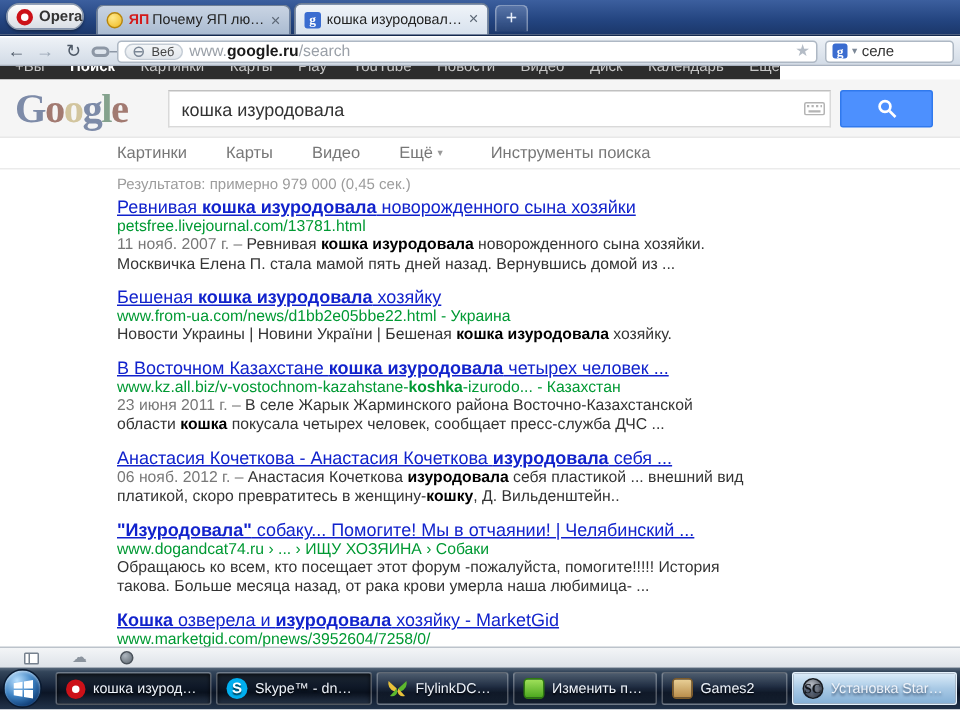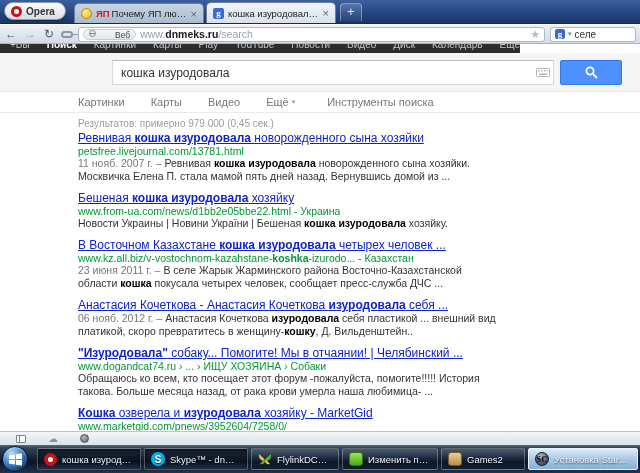--- a/index.html
+++ b/index.html
@@ -3,21 +3,21 @@
 <meta charset="utf-8">
 <style>
   *{margin:0;padding:0;box-sizing:border-box}
   html,body{width:640px;height:473px;overflow:hidden}
   body{font-family:"Liberation Sans",sans-serif;background:#fff;position:relative}
 
   
   .titlebar{position:absolute;left:0;top:0;width:640px;height:24px;
     background:linear-gradient(#3c5f9e,#23447f 60%,#1b376a);border-bottom:1px solid #14294f;
     display:flex;align-items:flex-end;}
-  .opera-btn{display:flex;align-items:center;gap:4px;height:18px;margin:0 8px 3px 4px;padding:0 10px 0 6px;
+  .opera-btn{display:flex;align-items:center;gap:4px;height:18px;margin:0 8px 3px 4px;padding:0 0 0 6px;
     background:linear-gradient(#fdfdfd,#d9dee5);border:1px solid #8d9aac;border-radius:9px;
     font-size:10px;font-weight:bold;color:#333;box-shadow:0 1px 2px rgba(0,0,0,.35)}
   .opera-o{width:11px;height:11px;border-radius:50%;background:#fff;border:3px solid #cc1118;display:inline-block}
   .tab{display:flex;align-items:center;gap:4px;height:20px;padding:0 6px;max-width:130px;min-width:130px;
     background:linear-gradient(#c9d4e3,#aabbd1);border:1px solid #6f7f95;border-bottom:none;
     border-radius:5px 5px 0 0;margin-right:2px;font-size:9.5px;color:#222;overflow:hidden;white-space:nowrap}
   .tab.active{background:linear-gradient(#f0f4f9,#d7e1ed);height:21px}
   .tab-title{overflow:hidden;text-overflow:ellipsis;white-space:nowrap;flex:1}
   .tab-title .pfx{color:#d31a1a;font-weight:bold;margin-right:2px}
   .fav{width:11px;height:11px;border-radius:2px;flex:none;display:inline-flex;align-items:center;justify-content:center}
@@ -31,21 +31,21 @@
   
   .toolbar{position:absolute;left:0;top:25px;width:640px;height:19px;
     background:linear-gradient(#eef2f7,#d2dbe6);border-bottom:1px solid #a9b3c1;
     display:flex;align-items:center;padding:0 4px;gap:5px}
   .navic{font-size:12px;line-height:12px;color:#4d5866;width:14px;text-align:center}
   .navic.dim{color:#9aa6b4}
   .keyic{width:12px;height:7px;border:2px solid #8d97a5;border-radius:4px;position:relative}
   .keyic:after{content:"";position:absolute;left:10px;top:1px;width:5px;height:1.5px;background:#8d97a5}
   .addr{flex:1;height:15px;background:#fff;border:1px solid #aeb8c4;border-radius:3px;
     display:flex;align-items:center;padding:0 4px;gap:4px;overflow:hidden}
-  .badge{display:flex;gap:19px;background:linear-gradient(#f4f6f8,#e2e7ec);
+  .badge{display:flex;align-items:center;gap:5px;background:linear-gradient(#f4f6f8,#e2e7ec);
     border:1px solid #c4ccd5;border-radius:7px;height:11px;padding:0 5px;font-size:8.5px;color:#444}
   .globe{width:7px;height:7px;border:1px solid #7b8countries79;border:1px solid #7b8796;border-radius:50%;position:relative}
   .globe:after{content:"";position:absolute;left:0;top:2.2px;width:5px;height:1px;background:#7b8796}
   .urltxt{font-size:10.5px;color:#9aa0a8;white-space:nowrap;flex:1}
   .urltxt b{color:#1a1a1a}
   .staric{color:#b4bcc6;font-size:11px;line-height:11px}
   .sbox{width:86px;height:15px;background:#fff;border:1px solid #aeb8c4;border-radius:3px;
     display:flex;align-items:center;gap:3px;padding:0 4px;font-size:10px;color:#333;overflow:hidden;flex:none}
   .sbox .fav{width:10px;height:10px}
   .caret{font-size:7px;color:#7b8796}
@@ -140,21 +140,21 @@
 <div class="toolbar">
   <span class="navic">←</span>
   <span class="navic dim">→</span>
   <span class="navic">↻</span>
   <span class="keyic"></span>
   <div class="addr">
     <span class="badge">
       <span class="globe"></span>
       <span>Веб</span>
     </span>
-    <span class="urltxt"><span>www.</span><b>dnmeks.ru</b><span>/search</span></span>
+    <span class="urltxt"><span>www.</span><b>google.ru</b><span>/search</span></span>
     <span class="staric">★</span>
   </div>
   <div class="sbox">
     <span class="fav goog">g</span>
     <span class="caret">▾</span>
     <span>селе</span>
   </div>
 </div>
 
 <div class="blackbar">
@@ -167,20 +167,21 @@
     <span>YouTube</span>
     <span>Новости</span>
     <span>Видео</span>
     <span>Диск</span>
     <span>Календарь</span>
     <span>Ещё</span>
   </div>
 </div>
 
 <div class="shead">
+  <div class="glogo"><span class="gl0">G</span><span class="gl1">o</span><span class="gl2">o</span><span class="gl3">g</span><span class="gl4">l</span><span class="gl5">e</span></div>
   <div class="sform">
     <div style="position:relative">
       <input class="sinput" type="text" value="кошка изуродовала" style="">
       <svg class="kbdic" width="14" height="9" viewBox="0 0 14 9">
           <rect x="0.5" y="0.5" width="13" height="8" rx="1" fill="none" stroke="#777"></rect>
           <rect x="2" y="2" width="1.5" height="1.5" fill="#777"></rect>
           <rect x="5" y="2" width="1.5" height="1.5" fill="#777"></rect>
           <rect x="8" y="2" width="1.5" height="1.5" fill="#777"></rect>
           <rect x="11" y="2" width="1" height="1.5" fill="#777"></rect>
           <rect x="3" y="5.5" width="8" height="1.5" fill="#777"></rect>

